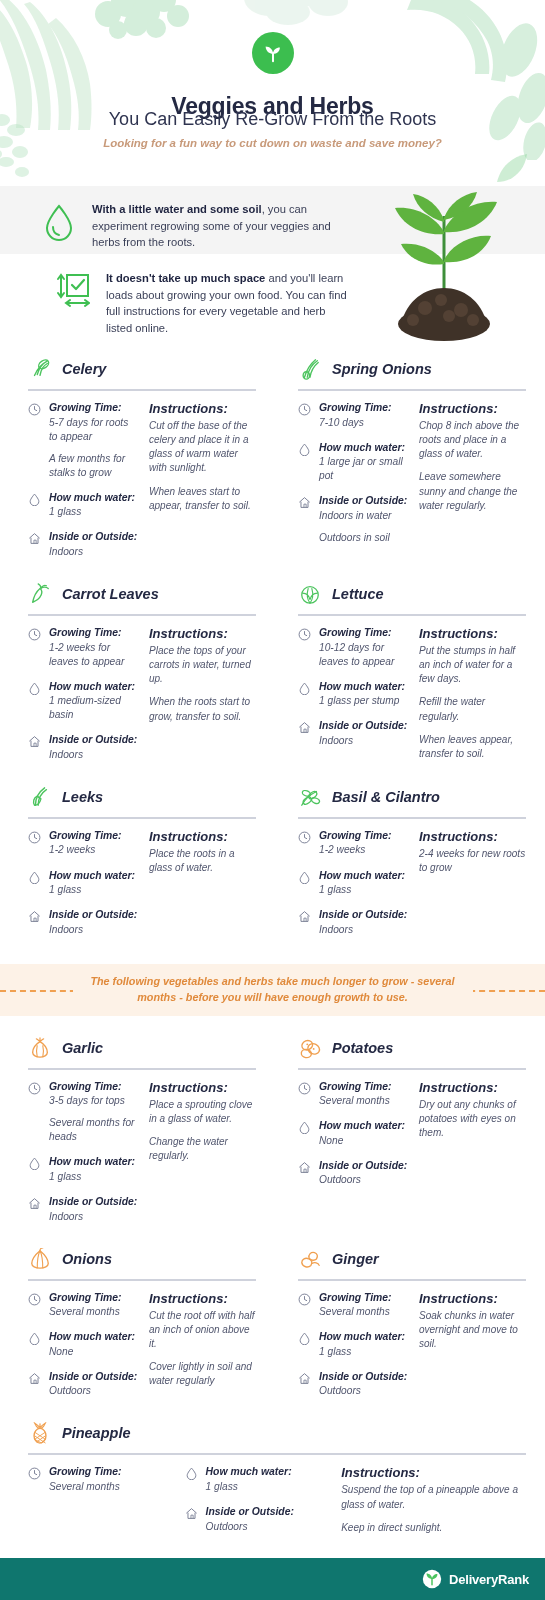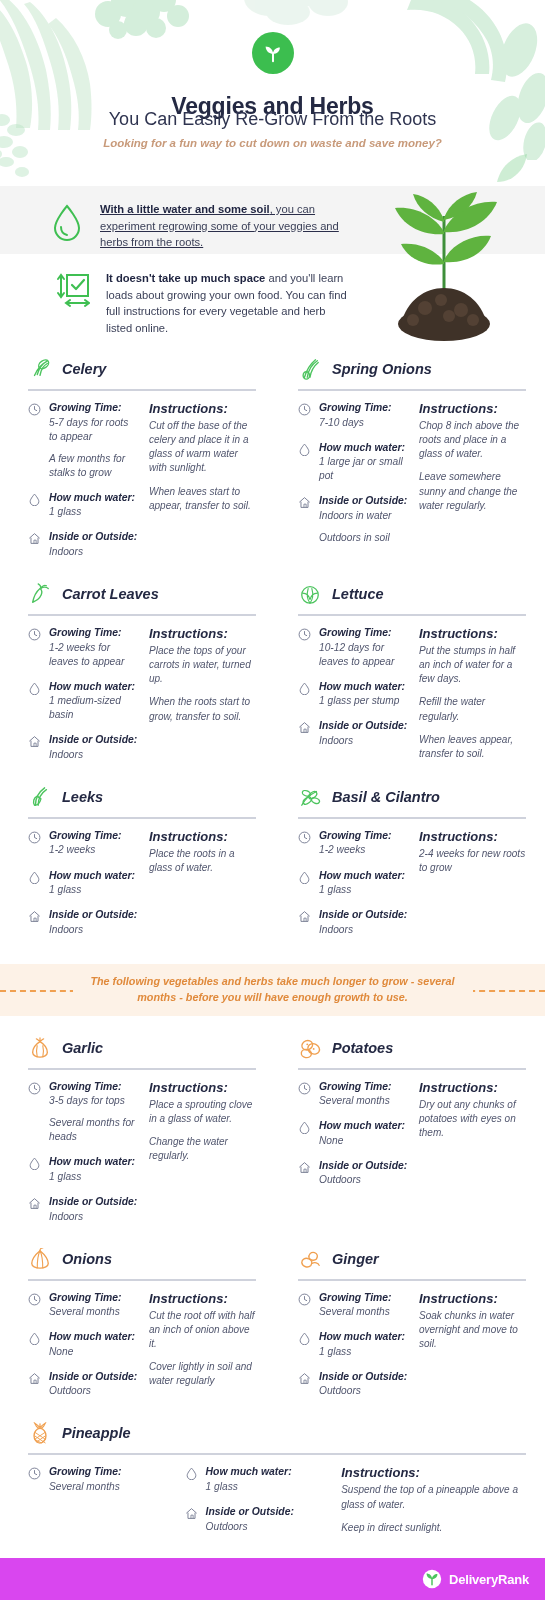--- a/index.html
+++ b/index.html
@@ -37,21 +37,21 @@
   .tagline{
     position:absolute;top:136px;width:100%;text-align:center;
     font-size:11.5px;font-style:italic;font-weight:bold;color:#c89a7a;line-height:1.35;z-index:3;
   }
 
   
   .intro{position:relative;height:165px;}
   .intro-band{position:absolute;left:0;top:0;width:545px;height:68px;background:#f4f4f4;}
   .intro-plant{position:absolute;right:26px;top:-10px;width:150px;height:168px;}
   .intro-row{position:absolute;display:flex;gap:12px;z-index:2;}
-  .intro-row.r1{left:46px;top:15px;width:300px;text-decoration:underline;}
+  .intro-row.r1{left:38px;top:15px;width:300px;}
   .intro-row.r2{left:52px;top:84px;width:300px;}
   .intro-ico{flex:0 0 42px;display:flex;align-items:flex-start;justify-content:center;padding-top:2px;}
   .intro-txt{font-size:11.2px;line-height:1.48;color:#3a3f57;}
   .intro-txt b{font-weight:bold;color:#1f2440;}
 
   
   .cards{position:relative;padding:0 18px;}
   .grid{display:flex;flex-wrap:wrap;}
   .card{width:238px;margin-bottom:6px;font-style:italic;}
   .card.right{margin-left:32px;}
@@ -807,21 +807,21 @@
             <div class="col-instr">
               <div class="instr-label">Instructions:</div>
               <div class="instr-p">Suspend the top of a pineapple above a glass of water.</div>
               <div class="instr-p">Keep in direct sunlight.</div>
             </div>
           </div>
         </div>
       </div>
   </div>
 
-  <div class="footer" style="background: #d946ef; padding-left: 15px;">
+  <div class="footer" style="background: #0f766e; padding-left: 15px;">
     <svg class="footer-logo" viewBox="0 0 24 24">
       <circle cx="12" cy="12" r="11" fill="#fff"></circle>
       <path d="M12 19 L12 11" stroke="#4cc45e" stroke-width="1.8" stroke-linecap="round"></path>
       <path d="M12 12 C12 8 9 5.5 5.5 5.5 C5.5 9.5 8.5 12 12 12 Z" fill="#4cc45e"></path>
       <path d="M12 12 C12 8.4 15 6 18.5 6 C18.5 10 15.5 12 12 12 Z" fill="#4cc45e"></path>
     </svg>
     <span class="footer-name">DeliveryRank</span>
   </div>
 
 </div>

